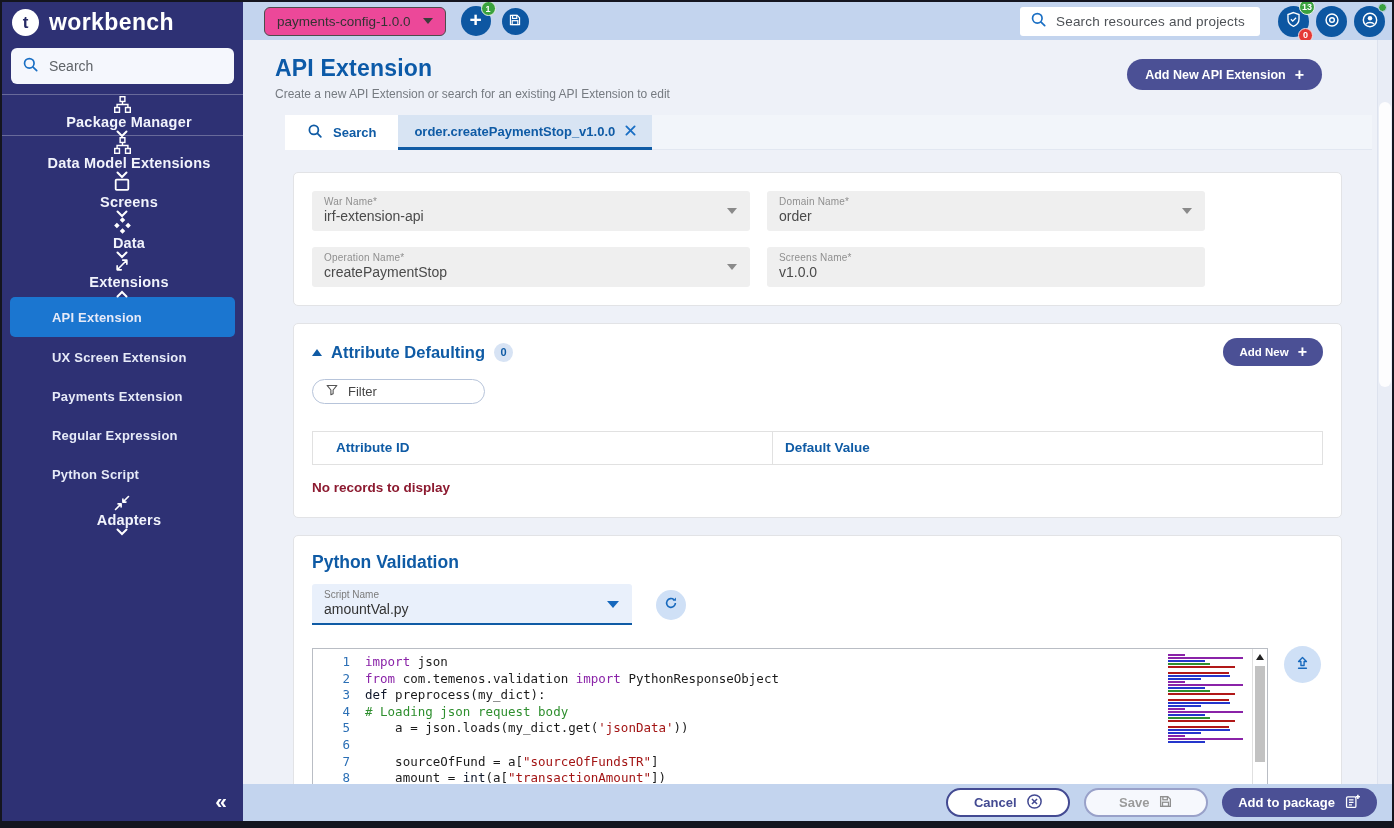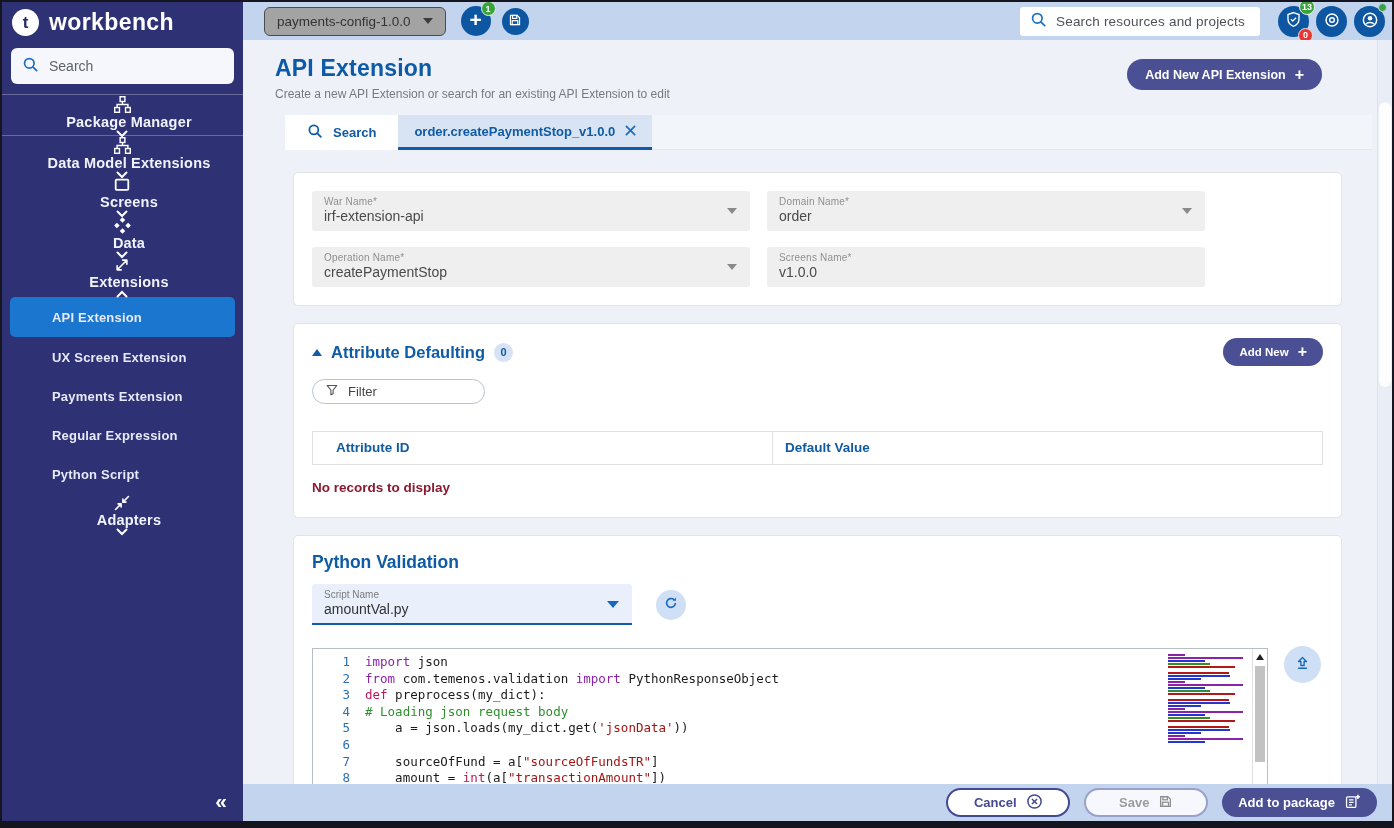--- a/index.html
+++ b/index.html
@@ -27,21 +27,21 @@
   .sub-item { height:39px; display:flex; align-items:center; padding-left:50px;
               font-size:13px; font-weight:700; color:#e6eaf8; letter-spacing:.2px; cursor:pointer; }
   .sub-item.active { background:#1b76d0; margin:1px 8px; border-radius:5px; padding-left:42px; height:40px; }
   .collapse { margin-top:auto; text-align:right; padding:6px 16px 8px; font-size:21px; font-weight:bold; cursor:pointer; }
 
   
   .main { flex:1; display:flex; flex-direction:column; min-width:0; }
 
   
   .topbar { height:38px; background:#c3d4ee; display:flex; align-items:center; flex-shrink:0; padding:0 7px 0 21px; }
-  .proj-select { height:29px; background:#a3a3a3; border:1px solid #4c4c4c; border-radius:6px;
+  .proj-select { height:29px; background:#ec4899; border:1px solid #4c4c4c; border-radius:6px;
                  display:flex; align-items:center; gap:12px; padding:0 12px; font-size:13.5px; color:#333; cursor:pointer; }
   .caret-dn { width:0; height:0; border-left:5px solid transparent; border-right:5px solid transparent; border-top:6px solid #3c3c3c; }
   .circ-btn { border:none; border-radius:50%; background:#0d57a2; color:#fff; display:flex; align-items:center;
               justify-content:center; cursor:pointer; position:relative; flex-shrink:0; }
   .plus-btn { width:30px; height:30px; margin-left:15px; font-size:21px; font-weight:bold; padding-bottom:2px; }
   .savetop-btn { width:27px; height:27px; margin-left:11px; }
   .badge { position:absolute; border-radius:50%; color:#fff; font-weight:bold; display:flex; align-items:center; justify-content:center; }
   .badge.green { background:#3aa23f; border:1px solid #e8f2e5; }
   .badge.red { background:#e53935; border:1px solid #f3dddd; }
   .plus-badge { width:15px; height:15px; top:-5px; right:-5px; font-size:9px; }
@@ -108,21 +108,21 @@
                           border-left:6px solid transparent; border-right:6px solid transparent; border-top:7px solid #1668bd; }
   .refresh-btn { width:30px; height:30px; border-radius:50%; background:#cfe0f6; border:none; display:flex;
                  align-items:center; justify-content:center; cursor:pointer; }
 
   .editor { margin-top:23px; width:956px; height:160px; border:1px solid #b9bdc4; background:#fff;
             display:flex; position:relative; overflow:hidden; }
   .gutter { width:52px; padding:5px 15px 0 0; text-align:right; color:#2b6fb5;
             font-family:"DejaVu Sans Mono",monospace; font-size:12.5px; line-height:16.6px; flex-shrink:0; }
   .code { flex:1; padding-top:5px; font-family:"DejaVu Sans Mono",monospace; font-size:12.5px;
           line-height:16.6px; white-space:pre; color:#1b1b1b; overflow:hidden; }
-  .tok-kw { color:#8a23a8; } .tok-kw2 { color:#be185d; } .tok-cm { color:#2f8f2f; }
+  .tok-kw { color:#8a23a8; } .tok-kw2 { color:#0f172a; } .tok-cm { color:#2f8f2f; }
   .tok-st { color:#a31515; } .tok-pl { color:#1b1b1b; }
   .minimap { position:absolute; right:17px; top:4px; width:82px; }
   .mmb { height:2px; margin:1px 0; background:#3f3f3f; }
   .mm-kw{background:#8a23a8} .mm-kw2{background:#2536cc} .mm-cm{background:#2f8f2f} .mm-st{background:#b11818} .mm-pl{background:#3f3f3f}
   .ed-scroll { position:absolute; right:0; top:0; bottom:0; width:15px; background:#fff; border-left:1px solid #e0e0e0; }
   .ed-arrow { width:0; height:0; border-left:4px solid transparent; border-right:4px solid transparent;
               border-bottom:6px solid #222; margin:5px auto 0; }
   .ed-thumb { position:absolute; top:17px; left:2px; width:10px; height:96px; background:#c2c2c2; }
   .upload-btn { position:absolute; right:20px; top:110px; width:37px; height:37px; border-radius:50%;
                 background:#cfe0f6; border:none; display:flex; align-items:center; justify-content:center; cursor:pointer; }

